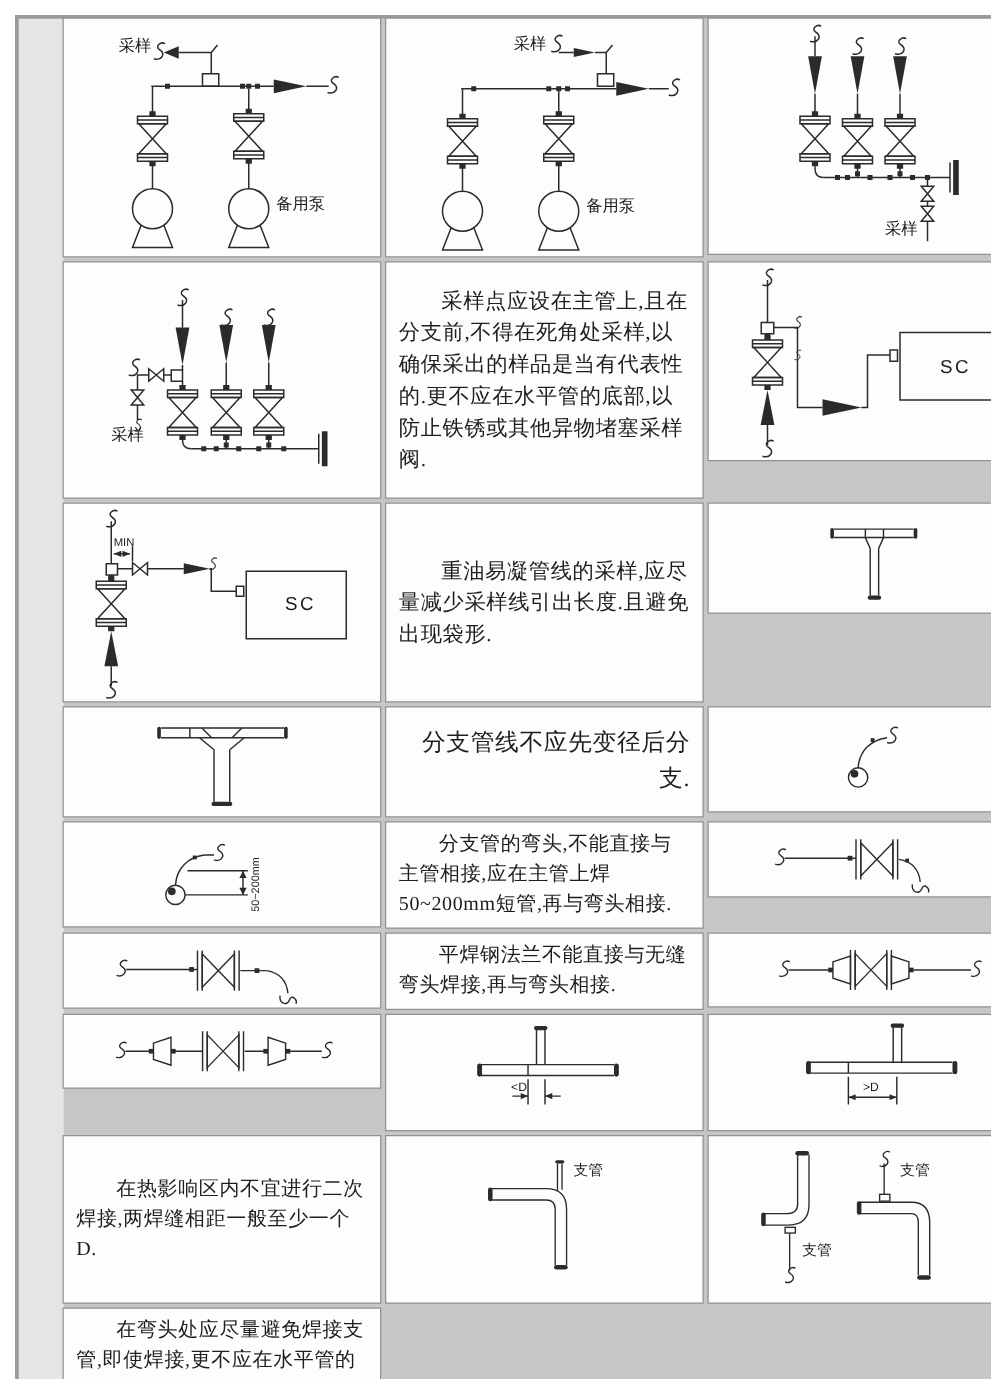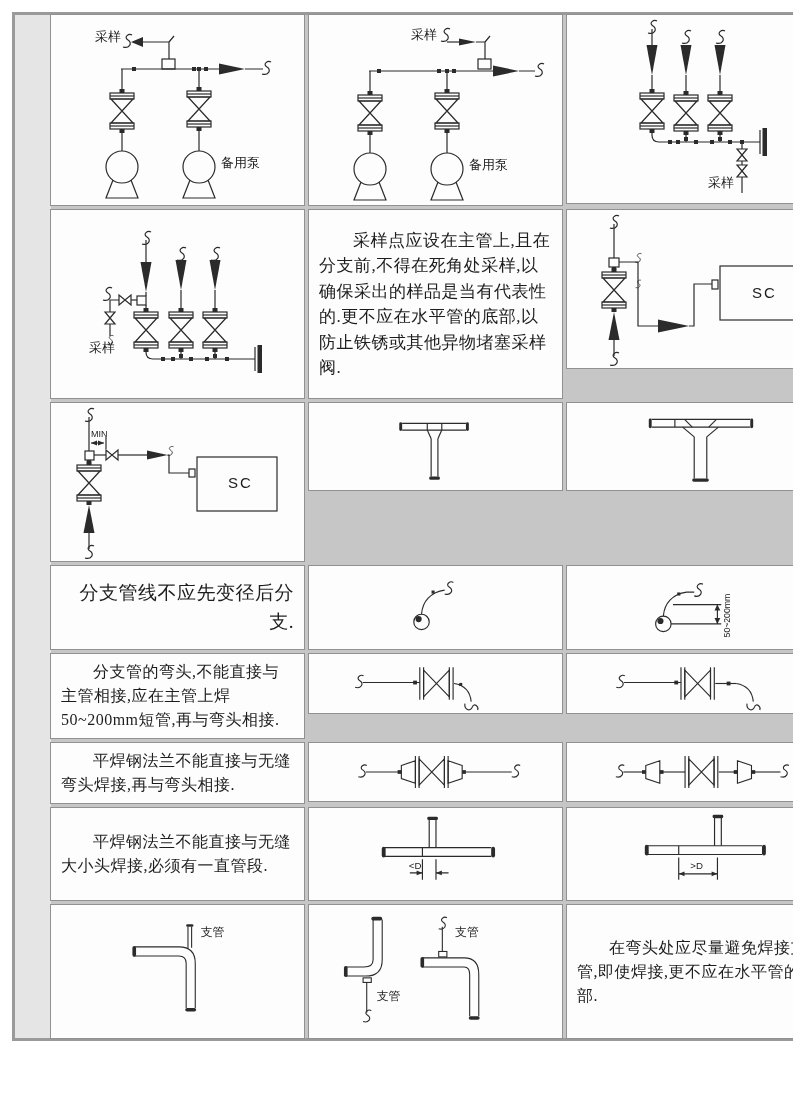--- a/index.html
+++ b/index.html
@@ -229,20 +229,23 @@
       <rect class="sf" x="138" y="66" width="6" height="8"></rect>
       <rect class="sf" x="146" y="54" width="80" height="54"></rect>
       <text class="sc" x="177" y="85">SC</text>
       <use href="#dot" x="38" y="59"></use>
           <use href="#gvv" x="38" y="62"></use>
       <use href="#aup" x="38" y="102"></use>
           <path class="s" d="M38,130 V146"></path>
           <use href="#sq" x="38" y="149"></use>
     </svg>
   </div>
+  <div class="cell note fs17">
+    <p>重油易凝管线的采样,应尽量减少采样线引出长度.且避免出现袋形.</p>
+  </div>
 
   <div class="cell" style="height:87px">
     <svg viewBox="0 0 253 90" preserveAspectRatio="xMidYMid meet">
       <path class="s" d="M92,21 H158 M92,28 H158 M118,21 V28 M133,21 V28"></path>
       <rect class="f" x="89" y="20" width="3" height="9" rx="1.5"></rect>
           <rect class="f" x="158" y="20" width="3" height="9" rx="1.5"></rect>
       <path class="s" d="M118,28 L122,37 M133,28 L129,37 M122,37 V76 M129,37 V76"></path>
       <rect class="f" x="120" y="76" width="11" height="3.5" rx="1.5"></rect>
     </svg>
   </div>
@@ -343,23 +346,20 @@
           <use href="#gvh" x="114" y="31"></use>
           <use href="#fl" x="141" y="31"></use>
       <path class="s" d="M146,31 H166"></path>
           <use href="#dot" x="164" y="31"></use>
       <use href="#red" transform="translate(181,31) scale(-1,1)"></use>
           <use href="#dot" x="183" y="31"></use>
       <path class="s" d="M183,31 H212"></path>
           <use href="#sq" x="216" y="30"></use>
     </svg>
   </div>
-  <div class="cell note fs15">
-    <p>平焊钢法兰不能直接与无缝大小头焊接,必须有一直管段.</p>
-  </div>
 
   <div class="cell" style="height:92px">
     <svg viewBox="0 0 253 95" preserveAspectRatio="xMidYMid meet">
       <path class="s" d="M74,41 H184 M74,50 H184 M113,41 V50"></path>
       <rect class="f" x="71" y="40" width="4" height="11" rx="2"></rect>
           <rect class="f" x="184" y="40" width="4" height="11" rx="2"></rect>
       <path class="s" d="M120,12 V41 M127,12 V41"></path>
           <rect class="f" x="118" y="9" width="11" height="3.5" rx="1.5"></rect>
       <path class="s" d="M113,53 V74 M127,53 V74 M100,67 H113 M140,67 H127"></path>
       <polygon class="f" points="113,67 107,64.5 107,69.5"></polygon>
@@ -372,20 +372,23 @@
       <path class="s" d="M72,39 H190 M72,48 H190 M104,39 V48"></path>
       <rect class="f" x="69" y="38" width="4" height="11" rx="2"></rect>
           <rect class="f" x="190" y="38" width="4" height="11" rx="2"></rect>
       <path class="s" d="M141,10 V39 M148,10 V39"></path>
           <rect class="f" x="139" y="7" width="11" height="3.5" rx="1.5"></rect>
       <path class="s" d="M104,51 V74 M144,51 V74 M104,68 H144"></path>
       <polygon class="f" points="104,68 110,65.5 110,70.5"></polygon>
           <polygon class="f" points="144,68 138,65.5 138,70.5"></polygon>
       <text class="dimd" x="116" y="63">&gt;D</text>
     </svg>
+  </div>
+  <div class="cell note fs15">
+    <p>在热影响区内不宜进行二次焊接,两焊缝相距一般至少一个D.</p>
   </div>
 
   <div class="cell" style="height:133px">
     <svg viewBox="0 0 253 146" preserveAspectRatio="xMidYMid meet">
       <path class="s" d="M80,46 H128 M80,56 H128 M128,46 Q146,46 146,64 M128,56 Q136,56 136,64 M136,64 V113 M146,64 V113"></path>
       <rect class="f" x="77" y="45" width="4" height="12" rx="2"></rect>
           <rect class="f" x="135" y="113" width="12" height="4" rx="2"></rect>
       <path class="s" d="M138,24 V48 M142,24 V47"></path>
           <rect class="f" x="136" y="21" width="8" height="3" rx="1.5"></rect>
       <text class="lbl" x="152" y="34">支管</text>

